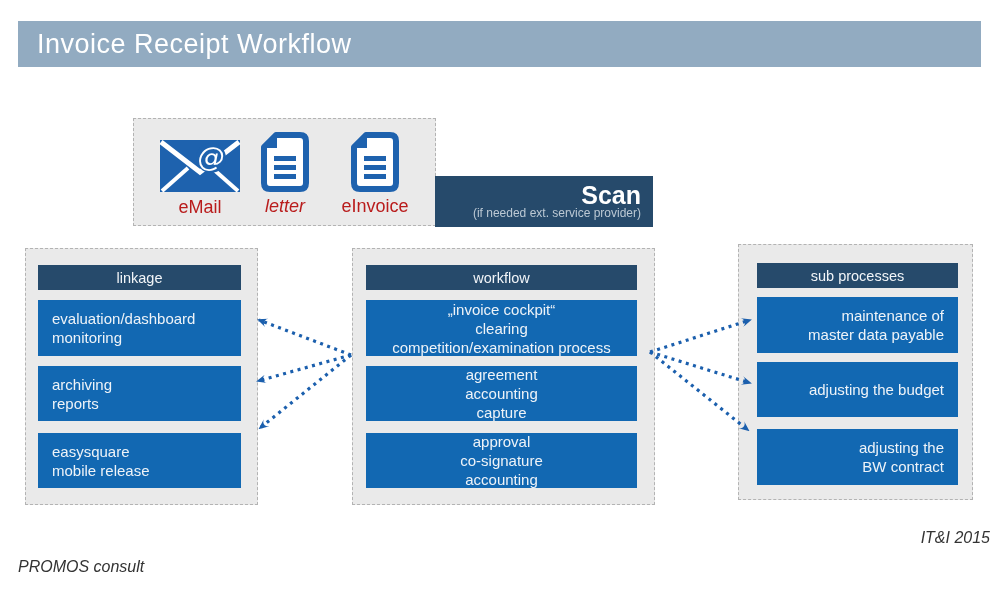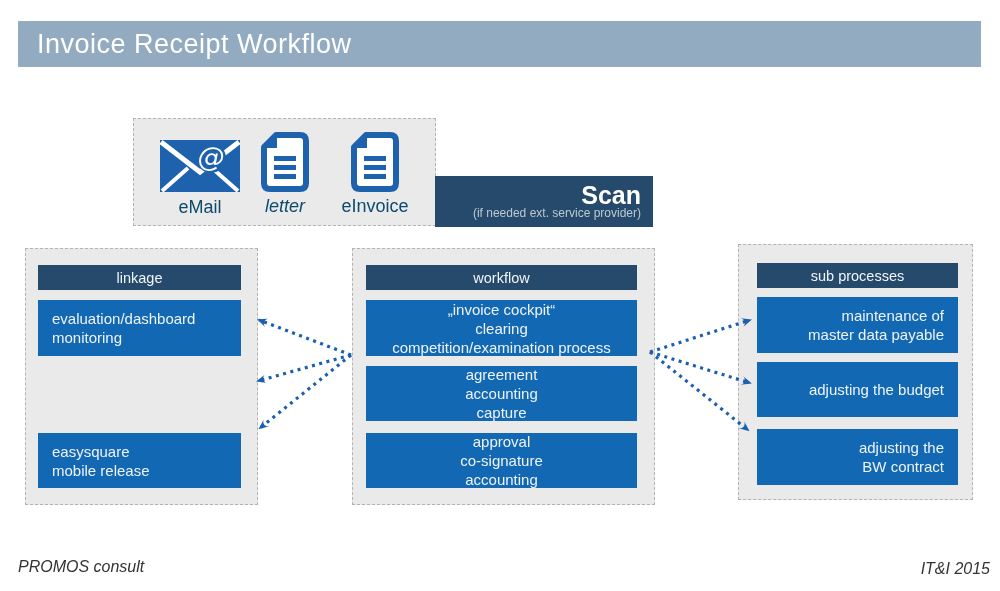--- a/index.html
+++ b/index.html
@@ -11,21 +11,21 @@
   .title-bar{
     position:absolute;left:18px;top:21px;width:963px;height:46px;
     background:#92abc1;color:#ffffff;display:flex;align-items:center;
     padding-left:19px;box-sizing:border-box;font-size:27px;letter-spacing:.5px;
   }
   .panel{
     position:absolute;background:#eaeaea;border:1px dashed #b3b3b3;box-sizing:border-box;
   }
   .sources-panel{left:133px;top:118px;width:303px;height:108px;}
   .source{position:absolute;display:flex;flex-direction:column;align-items:center;}
-  .source-label{margin-top:4px;font-size:18px;color:#0c4a6e;line-height:20px;}
+  .source-label{margin-top:4px;font-size:18px;color:#b91c1c;line-height:20px;}
   .src-email{left:152px;top:139px;width:96px;}
   .src-letter{left:250px;top:132px;width:70px;font-style:italic;}
   .src-einvoice{left:332px;top:132px;width:86px;}
   .scan-box{
     position:absolute;left:435px;top:176px;width:218px;height:51px;
     background:#264a6b;color:#ffffff;box-sizing:border-box;
     display:flex;flex-direction:column;justify-content:center;align-items:flex-end;
     padding-right:12px;
   }
   .scan-title{font-size:25px;font-weight:bold;line-height:22px;}
@@ -40,21 +40,21 @@
     box-sizing:border-box;
   }
   .box.align-left{align-items:flex-start;padding-left:14px;text-align:left;}
   .box.align-center{align-items:center;text-align:center;}
   .box.align-right{align-items:flex-end;padding-right:14px;text-align:right;}
   .arrows{position:absolute;left:0;top:0;pointer-events:none;}
   .footer-left{
     position:absolute;left:18px;top:558px;font-size:16px;font-style:italic;color:#333333;
   }
   .footer-right{
-    position:absolute;right:30px;top:560px;font-size:16px;font-style:italic;color:#333333;
+    position:absolute;right:30px;top:529px;font-size:16px;font-style:italic;color:#333333;
   }
 </style>
 </head>
 <body>
 
 <div class="slide">
 
   <div class="title-bar">
     <span>Invoice Receipt Workflow</span>
   </div>
@@ -97,20 +97,22 @@
 
   <div class="scan-box">
     <div class="scan-title">Scan</div>
     <div class="scan-sub">(if needed ext. service provider)</div>
   </div>
 
   <div class="panel" style="left:25px;top:248px;width:233px;height:257px;"></div>
   <div class="col-header" style="left:38px;top:265px;width:203px;">linkage</div>
   <div class="box align-left" style="left:38px;top:300px;width:203px;height:56px;">evaluation/dashboard
 monitoring</div>
+  <div class="box align-left" style="left:38px;top:366px;width:203px;height:55px;">archiving
+reports</div>
   <div class="box align-left" style="left:38px;top:433px;width:203px;height:55px;">easysquare
 mobile release</div>
 
   <div class="panel" style="left:352px;top:248px;width:303px;height:257px;"></div>
   <div class="col-header" style="left:366px;top:265px;width:271px;">workflow</div>
   <div class="box align-center" style="left:366px;top:300px;width:271px;height:56px;">„invoice cockpit“
 clearing
 competition/examination process</div>
   <div class="box align-center" style="left:366px;top:366px;width:271px;height:55px;">agreement
 accounting

